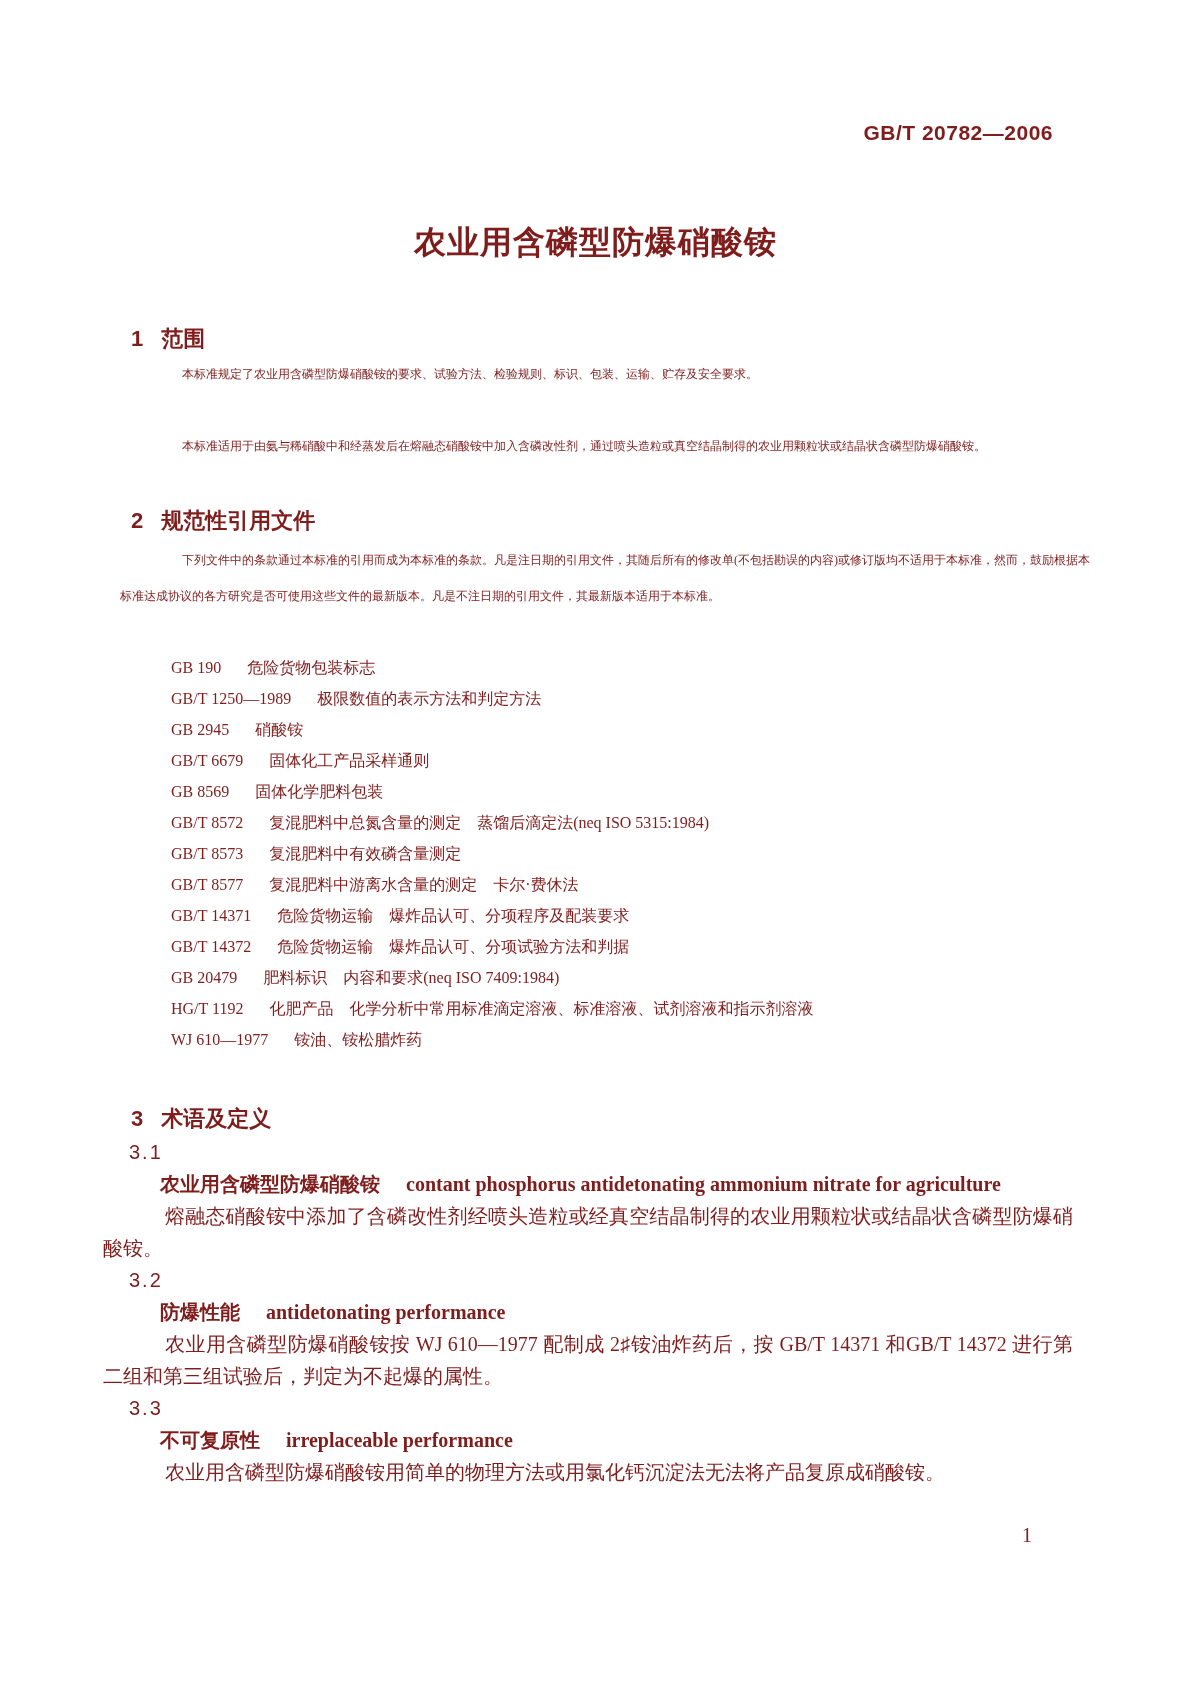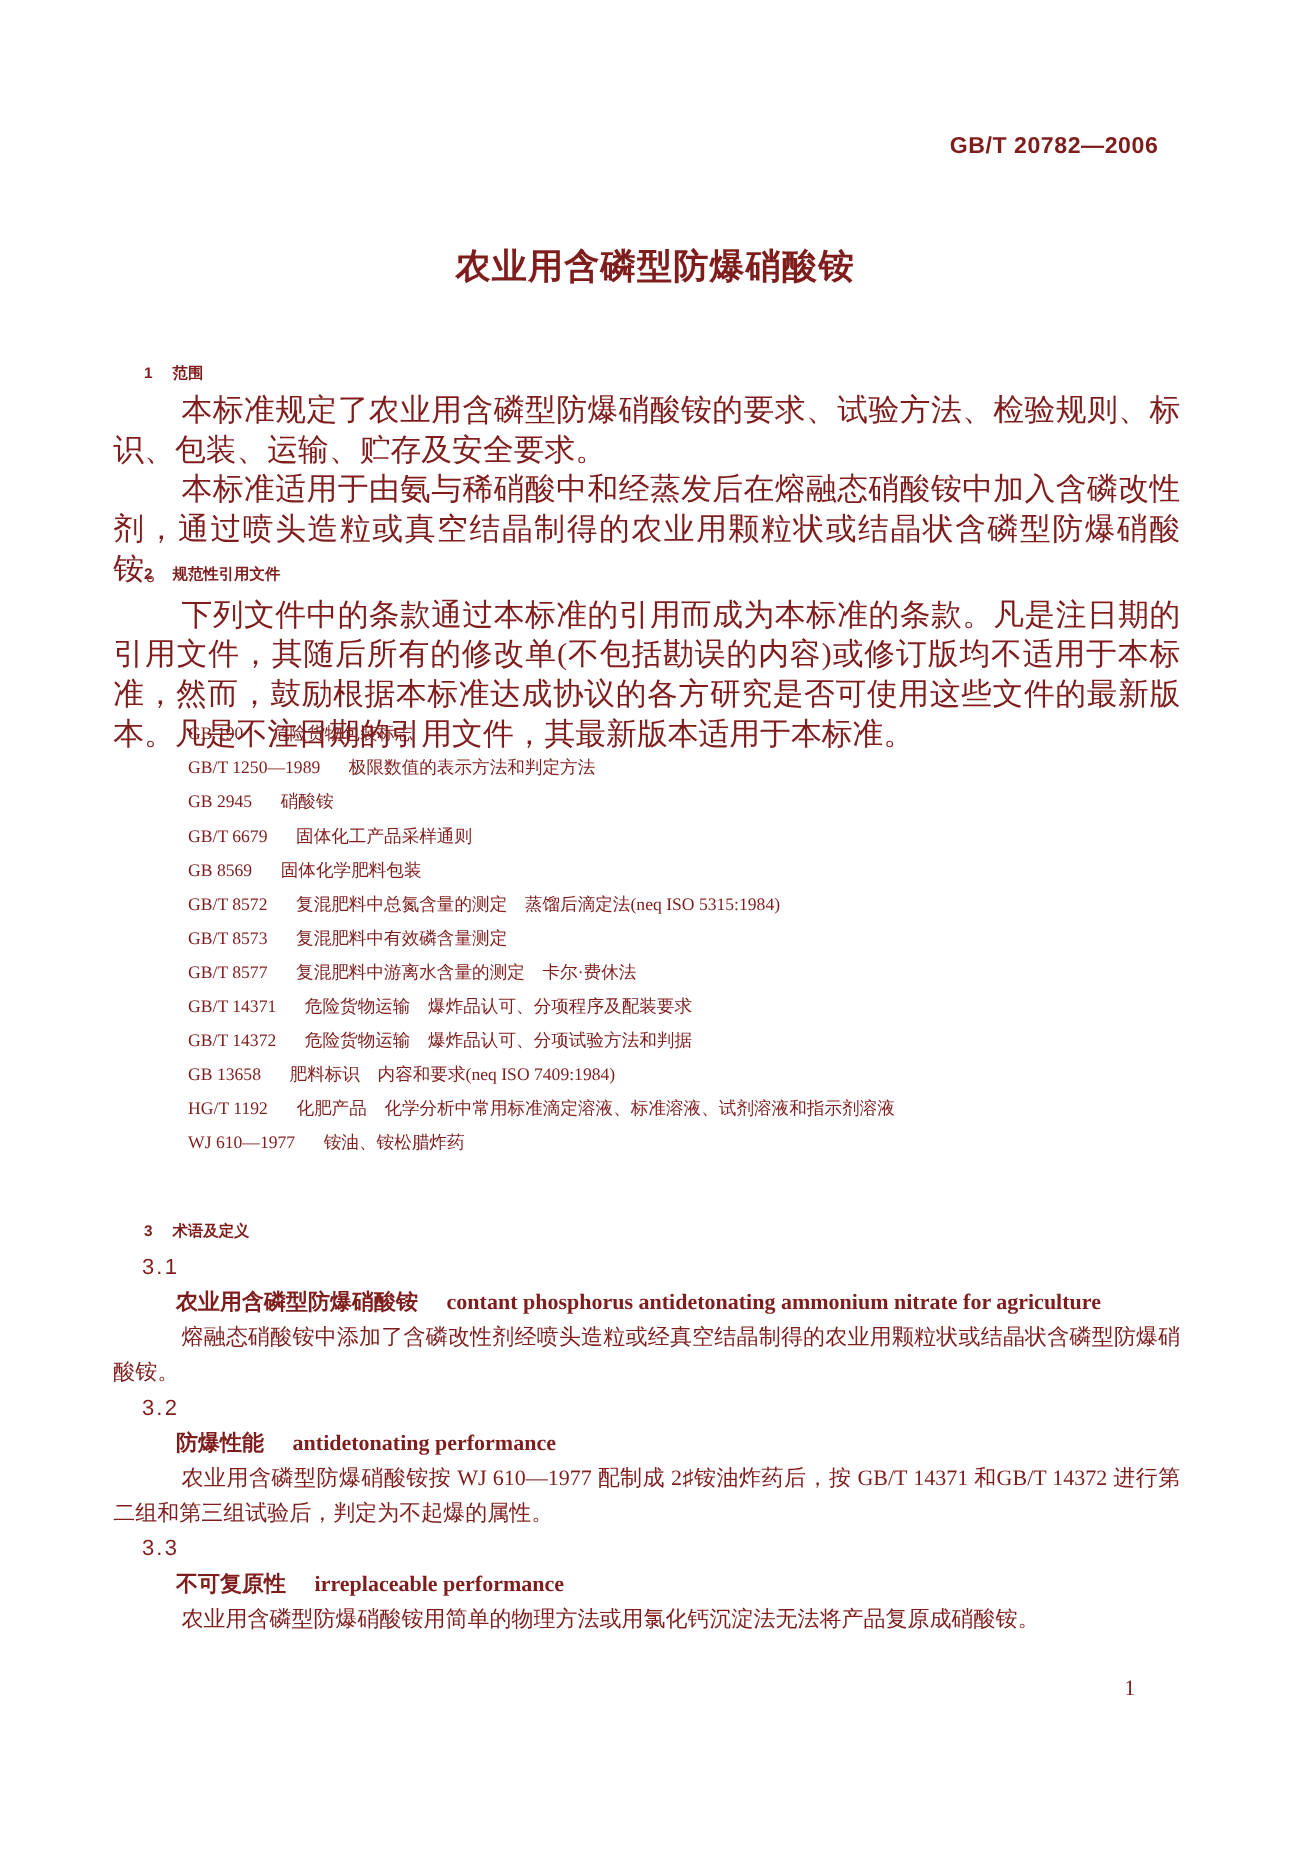--- a/index.html
+++ b/index.html
@@ -33,33 +33,33 @@
     letter-spacing:1px;
   }
   .sec-heading{
     position:absolute;
     left:103px;
     width:970px;
     box-sizing:border-box;
     padding-left:28px;
     font-family:"Liberation Sans","DejaVu Sans",sans-serif;
     font-weight:bold;
-    font-size:14px;
+    font-size:22px;
     line-height:24px;
   }
   .sec-heading .num{display:inline-block;margin-right:18px;font-weight:bold;}
   #sec1-h{top:327px;}
   #sec2-h{top:509px;}
   #sec3-h{top:1107px;}
   .para{
     position:absolute;
-    left:103px;
+    left:120px;
     width:970px;
     margin:0;
-    font-size:28px;
+    font-size:12px;
     line-height:36px;
     text-align:justify;
     text-indent:62px;
   }
   #p1{top:356px;}
   #p2{top:428px;}
   #p3{top:542px;}
   #p4{top:1146px;}
   .refs{
     position:absolute;
@@ -128,21 +128,21 @@
     <div class="ref-item"><span class="code">GB 190</span><span>危险货物包装标志</span></div>
     <div class="ref-item"><span class="code">GB/T 1250—1989</span><span>极限数值的表示方法和判定方法</span></div>
     <div class="ref-item"><span class="code">GB 2945</span><span>硝酸铵</span></div>
     <div class="ref-item"><span class="code">GB/T 6679</span><span>固体化工产品采样通则</span></div>
     <div class="ref-item"><span class="code">GB 8569</span><span>固体化学肥料包装</span></div>
     <div class="ref-item"><span class="code">GB/T 8572</span><span>复混肥料中总氮含量的测定　蒸馏后滴定法(neq ISO 5315:1984)</span></div>
     <div class="ref-item"><span class="code">GB/T 8573</span><span>复混肥料中有效磷含量测定</span></div>
     <div class="ref-item"><span class="code">GB/T 8577</span><span>复混肥料中游离水含量的测定　卡尔·费休法</span></div>
     <div class="ref-item"><span class="code">GB/T 14371</span><span>危险货物运输　爆炸品认可、分项程序及配装要求</span></div>
     <div class="ref-item"><span class="code">GB/T 14372</span><span>危险货物运输　爆炸品认可、分项试验方法和判据</span></div>
-    <div class="ref-item"><span class="code">GB 13658</span><span>肥料标识　内容和要求(neq ISO 7409:1984)</span></div>
+    <div class="ref-item"><span class="code">GB 20479</span><span>肥料标识　内容和要求(neq ISO 7409:1984)</span></div>
     <div class="ref-item"><span class="code">HG/T 1192</span><span>化肥产品　化学分析中常用标准滴定溶液、标准溶液、试剂溶液和指示剂溶液</span></div>
     <div class="ref-item"><span class="code">WJ 610—1977</span><span>铵油、铵松腊炸药</span></div>
   </div>
 
   <div class="sec-heading" id="sec3-h">
     <span class="num">3</span><span>术语及定义</span>
   </div>
 
 
   <div class="terms">

